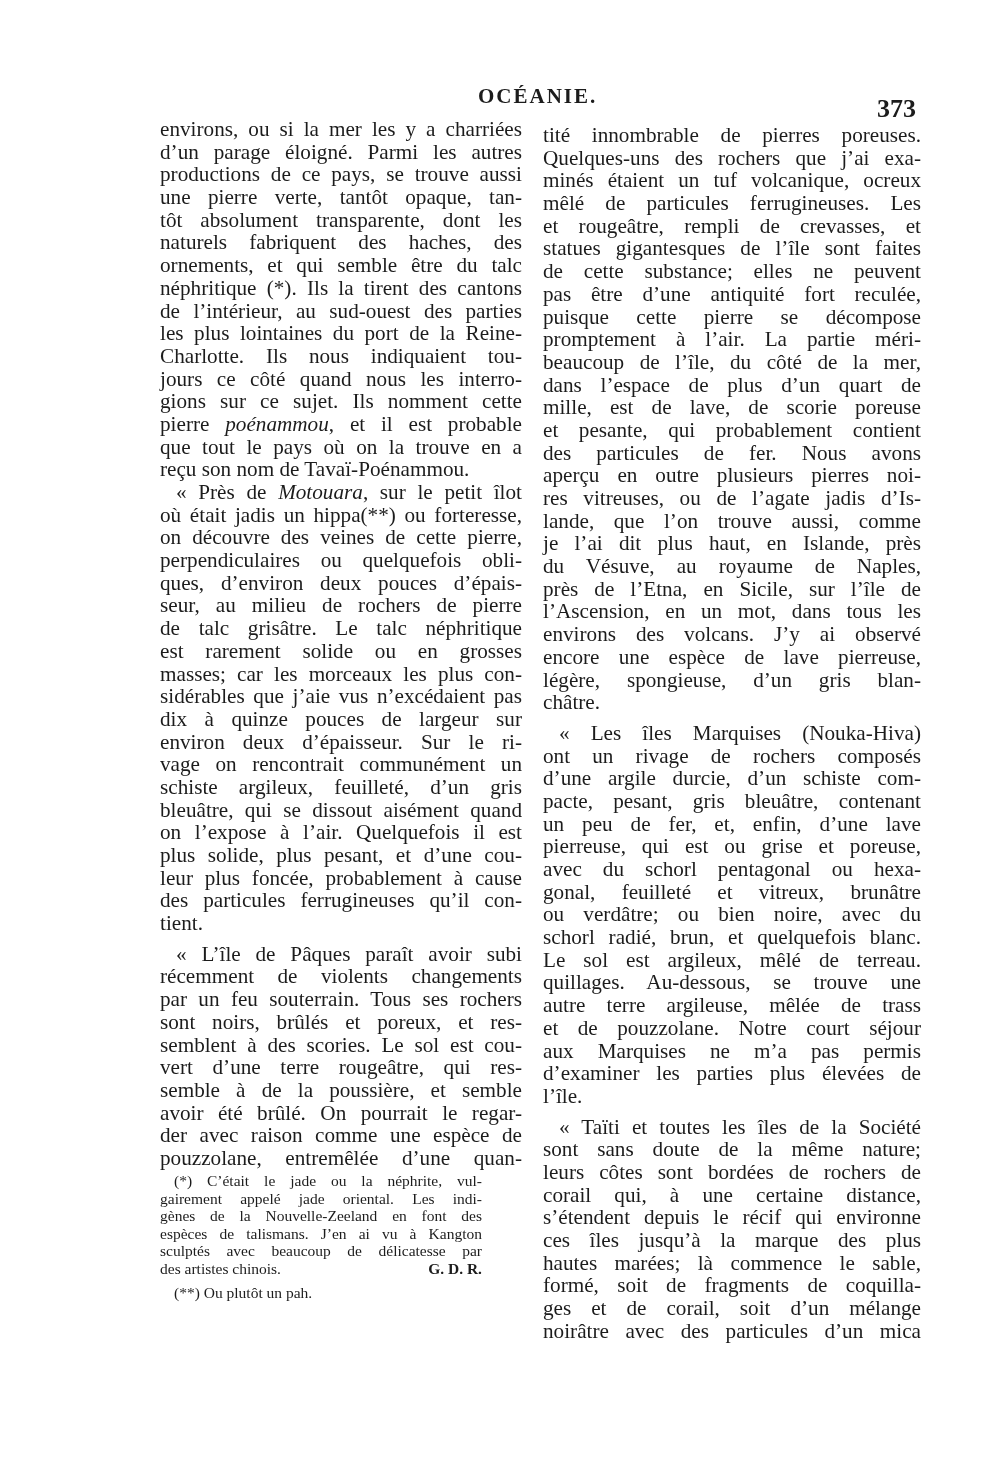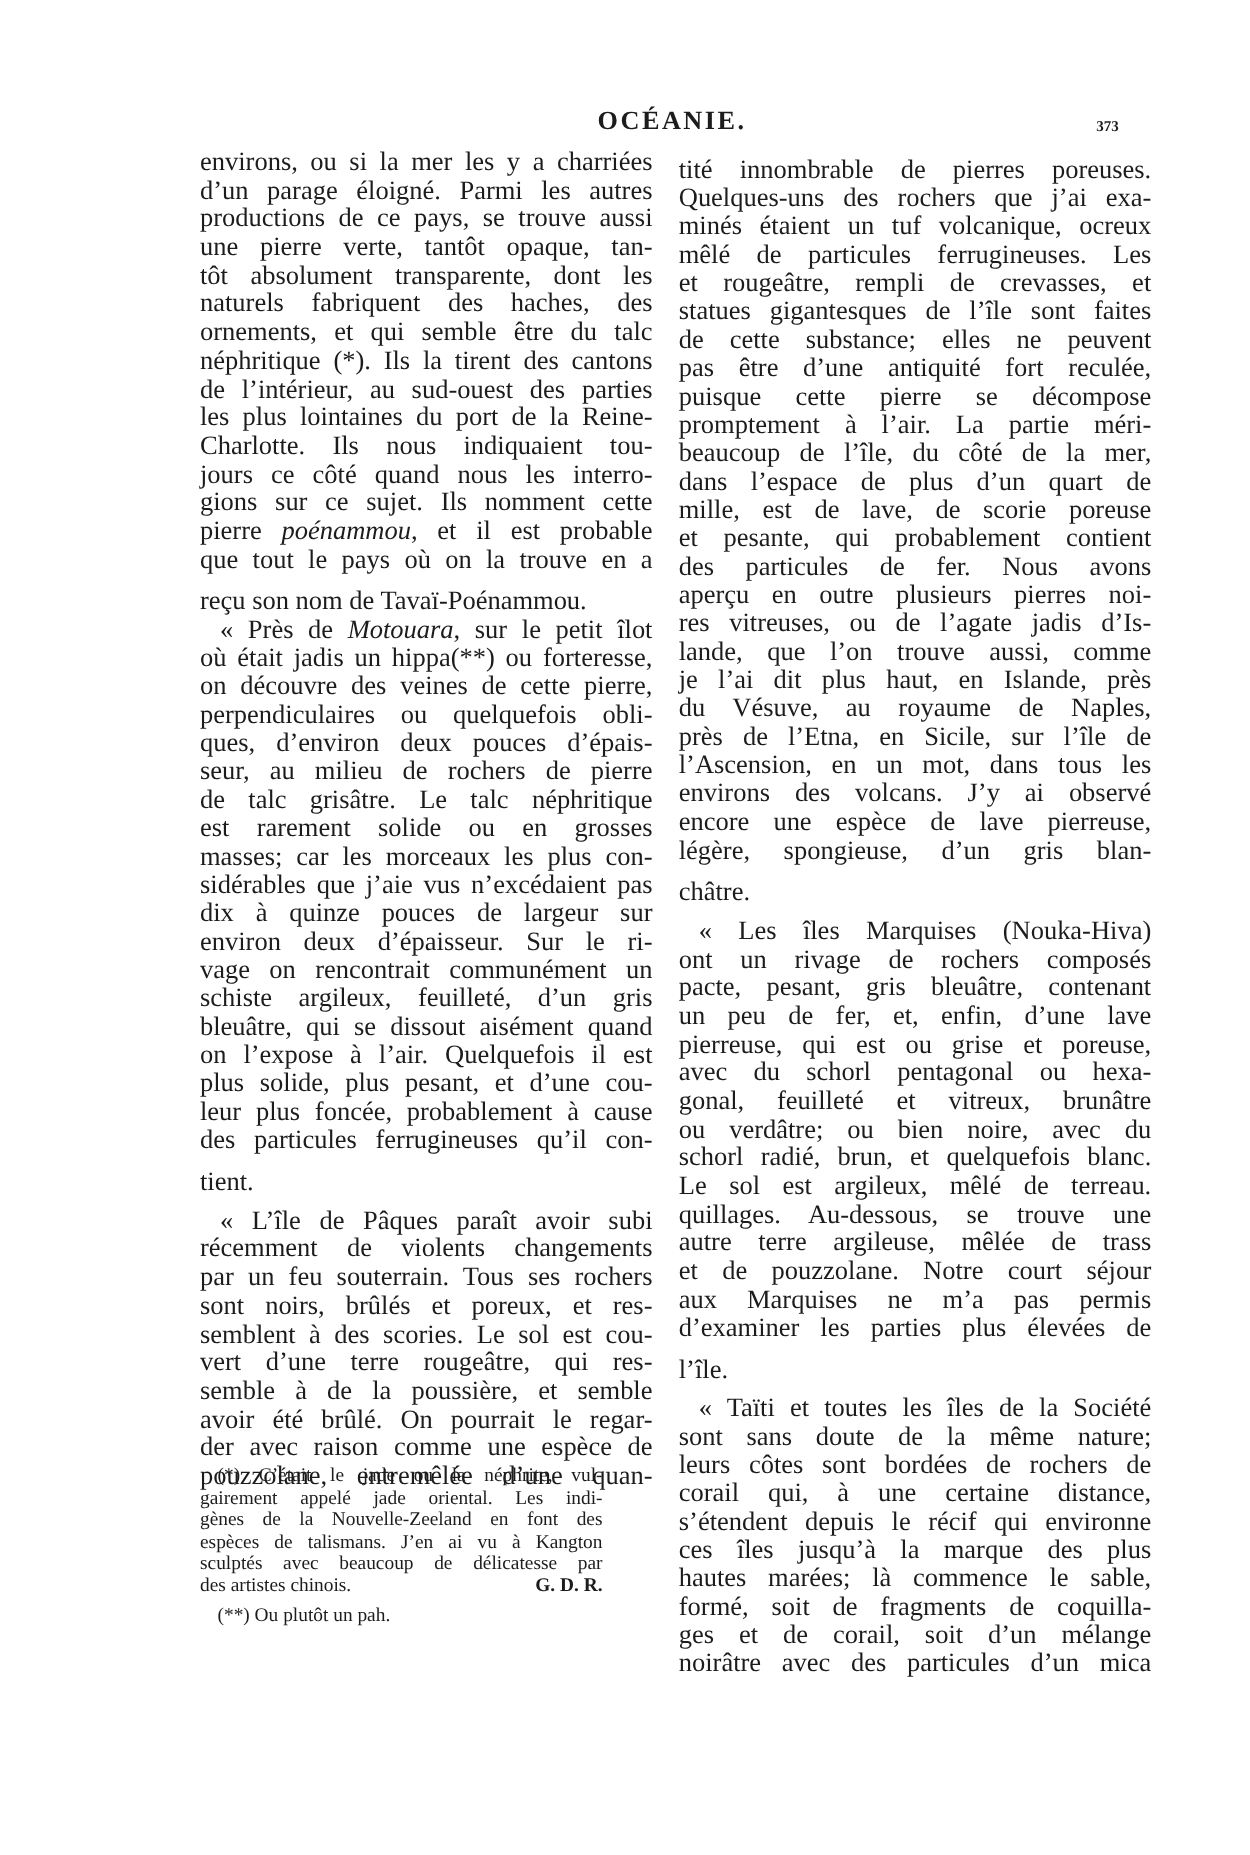--- a/index.html
+++ b/index.html
@@ -1,23 +1,23 @@
 <!DOCTYPE html>
 <html><head>
   <meta charset="utf-8">
   <style>
     html, body { margin: 0; padding: 0; background: #ffffff; }
     body { width: 1000px; height: 1484px; position: relative; overflow: hidden; color: #1c1c1c; font-family: "Liberation Serif", "DejaVu Serif", serif; }
     .running-head { position: absolute; top: 84px; left: 478px; font-size: 21px; letter-spacing: 2px; font-weight: bold; }
-    .page-number { position: absolute; top: 94px; left: 877px; font-size: 12px; font-weight: bold; }
+    .page-number { position: absolute; top: 94px; left: 877px; font-size: 26px; font-weight: bold; }
     .column { position: absolute; }
     .col-left { left: 160px; top: 118px; width: 362px; }
     .col-right { left: 543px; top: 124px; width: 378px; }
     .line { display: block; font-size: 21.2px; line-height: 22.7px; height: 22.7px; white-space: nowrap; text-align: justify; text-align-last: justify; }
-    .line.last { text-align-last: left; margin-top: 11px; }
+    .line.last { text-align-last: left; }
     .line.indent { padding-left: 16px; }
     .gap { height: 8px; }
     .footnotes { position: absolute; left: 160px; top: 1172px; width: 322px; }
     .fn-line { display: block; font-size: 15.5px; line-height: 17.5px; height: 17.5px; white-space: nowrap; text-align: justify; text-align-last: justify; }
     .fn-line.last { text-align-last: left; }
     .fn-line.indent { padding-left: 14px; }
     .fn-sig { float: right; font-weight: bold; margin-left: 27px; }
     .fn-gap { height: 7px; }
     em { font-style: italic; }
   </style>
@@ -99,20 +99,21 @@
     <div class="line">du Vésuve, au royaume de Naples,</div>
     <div class="line">près de l’Etna, en Sicile, sur l’île de</div>
     <div class="line">l’Ascension, en un mot, dans tous les</div>
     <div class="line">environs des volcans. J’y ai observé</div>
     <div class="line">encore une espèce de lave pierreuse,</div>
     <div class="line">légère, spongieuse, d’un gris blan-</div>
     <div class="line last">châtre.</div>
     <div class="gap"></div>
     <div class="line indent">« Les îles Marquises (Nouka-Hiva)</div>
     <div class="line">ont un rivage de rochers composés</div>
+    <div class="line">d’une argile durcie, d’un schiste com-</div>
     <div class="line">pacte, pesant, gris bleuâtre, contenant</div>
     <div class="line">un peu de fer, et, enfin, d’une lave</div>
     <div class="line">pierreuse, qui est ou grise et poreuse,</div>
     <div class="line">avec du schorl pentagonal ou hexa-</div>
     <div class="line">gonal, feuilleté et vitreux, brunâtre</div>
     <div class="line">ou verdâtre; ou bien noire, avec du</div>
     <div class="line">schorl radié, brun, et quelquefois blanc.</div>
     <div class="line">Le sol est argileux, mêlé de terreau.</div>
     <div class="line">quillages. Au-dessous, se trouve une</div>
     <div class="line">autre terre argileuse, mêlée de trass</div>

